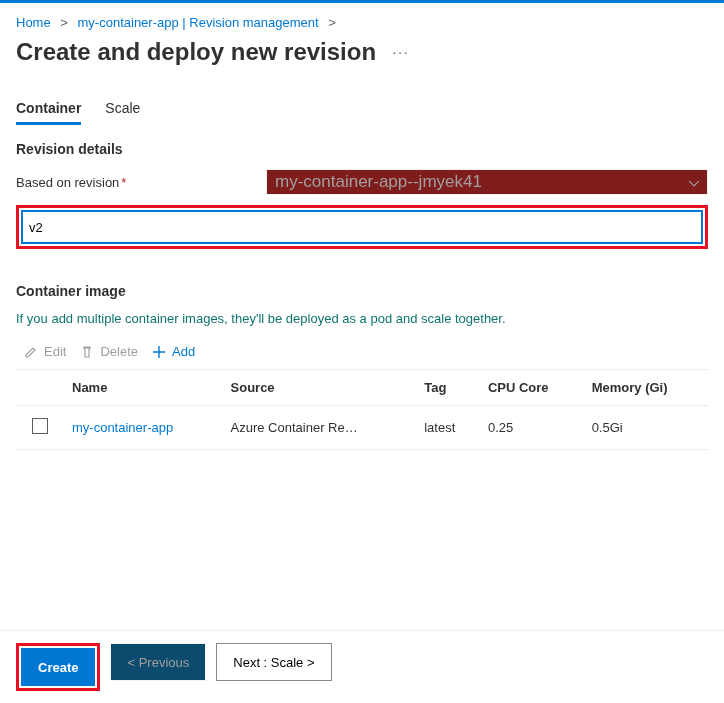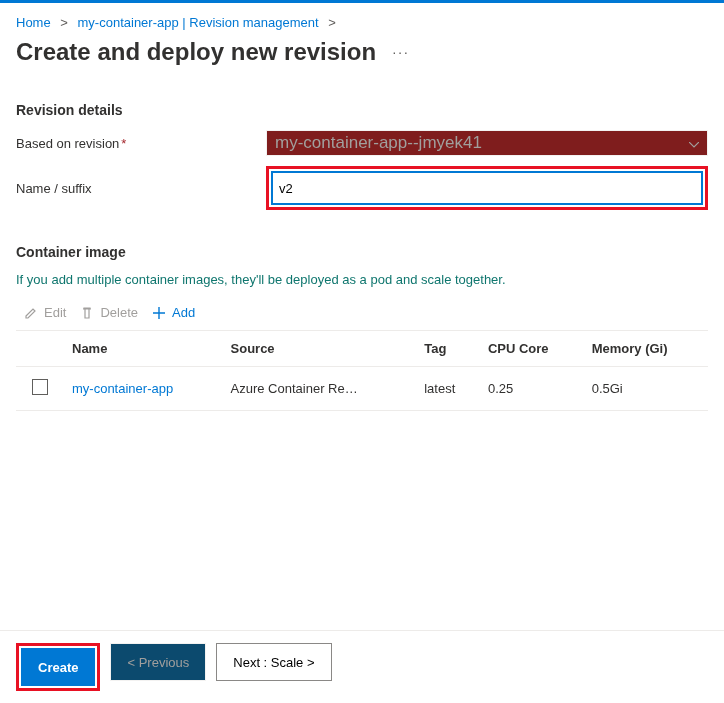--- a/index.html
+++ b/index.html
@@ -84,41 +84,44 @@
     <span class="sep">&gt;</span>
     <a>my-container-app | Revision management</a>
     <span class="sep">&gt;</span>
   </nav>
 
   <div class="title-row">
     <h1 class="page-title">Create and deploy new revision</h1>
     <span class="ellipsis-btn">···</span>
   </div>
 
+  <div class="tabs">
+    <div class="tab active">Container</div>
+    <div class="tab">Scale</div>
+  </div>
 
   <div class="section-title">Revision details</div>
 
   <div class="form-row">
     <div class="form-label">
       <span>Based on revision</span><span class="req">*</span>
     </div>
     <div class="form-control-wrap">
       <div class="dropdown-disabled">
         <span>my-container-app--jmyek41</span>
         <span class="chev">
           <svg width="10" height="6" viewBox="0 0 10 6">
               <path d="M0 0 L5 5 L10 0" fill="none" stroke="#a19f9d" stroke-width="1.2"></path>
             </svg>
         </span>
       </div>
     </div>
   </div>
 
   <div class="form-row">
-    <div class="form-label">Name / suffix</div>
     <div class="form-control-wrap">
       <div class="highlight-red">
         <input class="text-input" type="text" value="v2" style="">
       </div>
     </div>
   </div>
 
   <div class="section-gap"></div>
 
   <div class="section-title">Container image</div>

